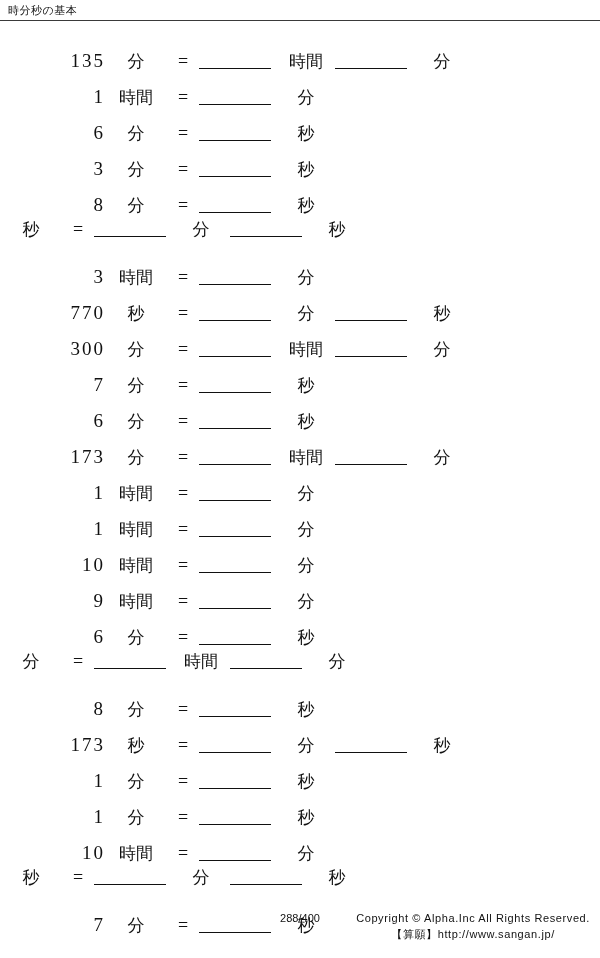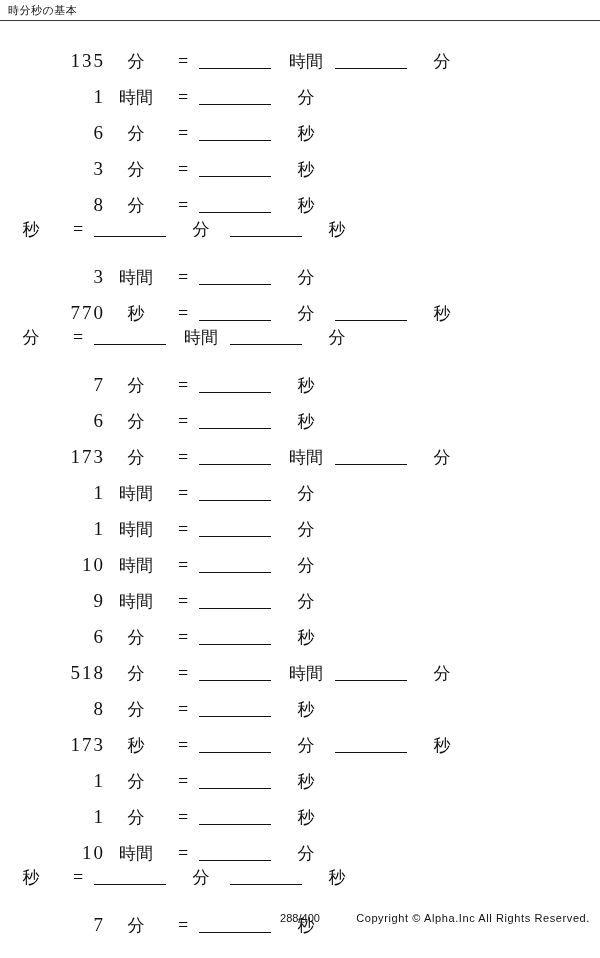--- a/index.html
+++ b/index.html
@@ -203,20 +203,21 @@
         <div class="blank-wrap">
           <span class="blank"></span>
           <span class="ans-unit">分</span>
         </div>
         <div class="blank-wrap">
           <span class="blank"></span>
           <span class="ans-unit">秒</span>
         </div>
       </div>
       <div class="row">
+        <div class="num">300</div>
         <div class="unit">分</div>
         <div class="eq">=</div>
         <div class="blank-wrap">
           <span class="blank"></span>
           <span class="ans-unit">時間</span>
         </div>
         <div class="blank-wrap">
           <span class="blank"></span>
           <span class="ans-unit">分</span>
         </div>
@@ -291,21 +292,20 @@
       <div class="row">
         <div class="num">6</div>
         <div class="unit">分</div>
         <div class="eq">=</div>
         <div class="blank-wrap">
           <span class="blank"></span>
           <span class="ans-unit">秒</span>
         </div>
       </div>
       <div class="row">
-        <div class="num">518</div>
         <div class="unit">分</div>
         <div class="eq">=</div>
         <div class="blank-wrap">
           <span class="blank"></span>
           <span class="ans-unit">時間</span>
         </div>
         <div class="blank-wrap">
           <span class="blank"></span>
           <span class="ans-unit">分</span>
         </div>
@@ -379,16 +379,17 @@
           <span class="blank"></span>
           <span class="ans-unit">秒</span>
         </div>
       </div>
     </div>
 
   <div class="footer">
     <div class="page-num">288/400</div>
     <div class="copyright">
       <span>Copyright © Alpha.Inc All Rights Reserved.</span>
+      <span class="line2">【算願】http://www.sangan.jp/</span>
     </div>
   </div>
 
 </div>
 
 </body></html>

